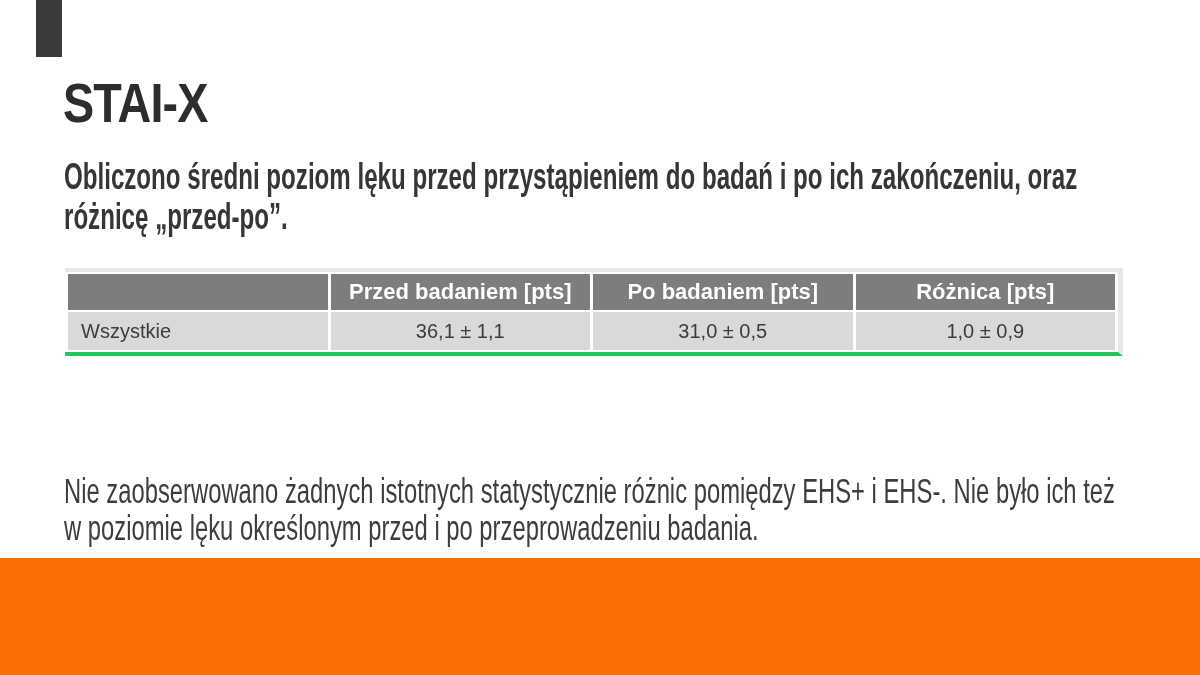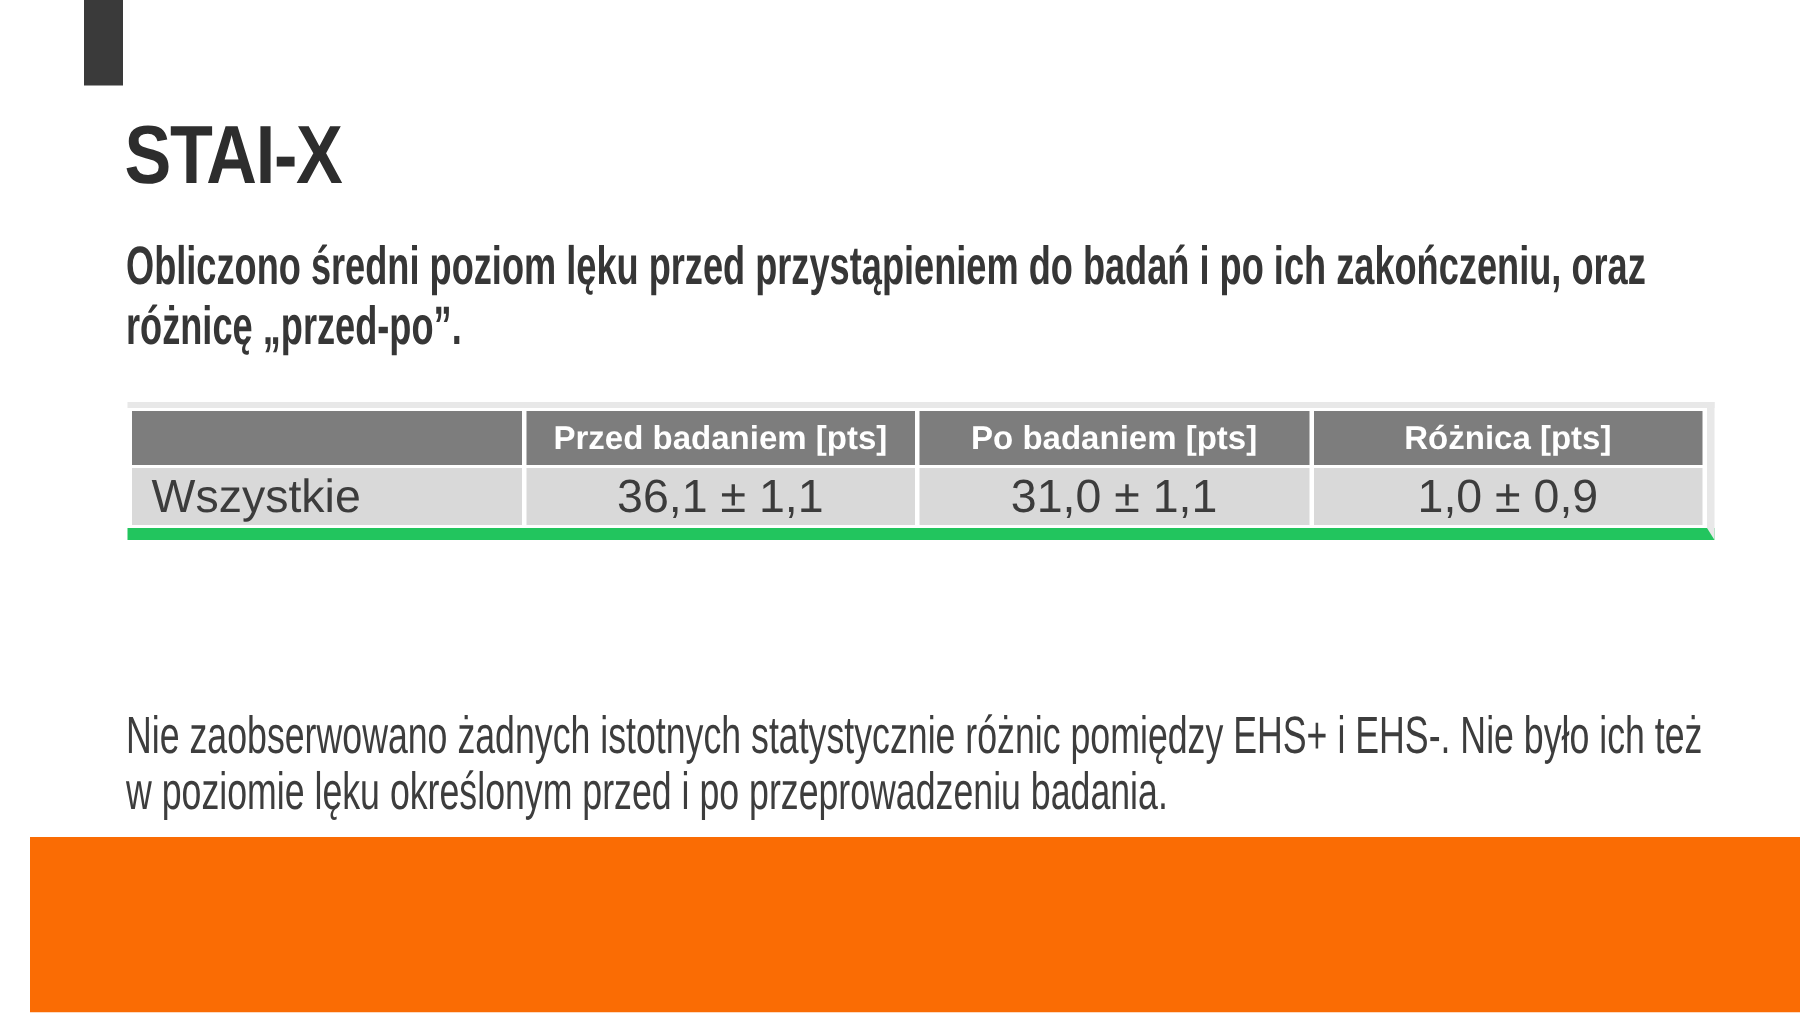--- a/index.html
+++ b/index.html
@@ -2,21 +2,21 @@
 <html lang="pl"><head>
 <meta charset="utf-8">
 <style>
   html,body{margin:0;padding:0;}
   body{
     width:1200px;height:675px;position:relative;overflow:hidden;
     background:#ffffff;
     font-family:"Liberation Sans","DejaVu Sans",sans-serif;
     -webkit-font-smoothing:antialiased;
   }
-  .slide{position:absolute;inset:0;width:1078px;height:675px;margin-left:20px;}
+  .slide{position:absolute;inset:0;width:1078px;height:675px;}
 
   
   .corner-tab{
     position:absolute;left:36px;top:0;width:26px;height:57px;
     background:#3a3a3a;
   }
 
   
   .title{
     position:absolute;left:63px;top:76px;
@@ -31,35 +31,35 @@
     font-size:36px;line-height:40px;font-weight:700;
     color:#363636;white-space:nowrap;
     transform:scaleX(0.67);transform-origin:0 0;
   }
 
   
   .table-frame{
     position:absolute;left:65px;top:268px;
     border-top:4px solid #e8e8e8;
     border-right:5px solid #e8e8e8;
-    border-bottom:8px solid #22c55e;
+    border-bottom:4px solid #22c55e;
   }
   table.stats{
     border-collapse:separate;border-spacing:3px 2px;
     table-layout:fixed;width:1053px;
   }
   table.stats th,table.stats td{
     vertical-align:middle;overflow:hidden;white-space:nowrap;
   }
   table.stats th{
     height:36px;background:#7d7d7d;color:#ffffff;
     font-size:22px;font-weight:700;text-align:center;padding:0;
   }
   table.stats td{
-    height:38px;font-size:31px;color:#3c3c3c;text-align:center;padding:0;
+    height:38px;font-size:20px;color:#3c3c3c;text-align:center;padding:0;
   }
   table.stats td.rowlabel{text-align:left;padding-left:13px;}
   table.stats tr.band-a td{background:#d9d9d9;}
   table.stats tr.band-b td{background:#efefef;}
 
   
   .footer-text{
     position:absolute;left:64px;top:472px;
     font-size:35px;line-height:37px;font-weight:400;
     color:#3d3d3d;white-space:nowrap;
@@ -99,21 +99,21 @@
           <th></th>
           <th>Przed badaniem [pts]</th>
           <th>Po badaniem [pts]</th>
           <th>Różnica [pts]</th>
         </tr>
       </thead>
       <tbody>
         <tr class="band-a">
           <td class="rowlabel">Wszystkie</td>
           <td>36,1 ± 1,1</td>
-          <td>31,0 ± 1,1</td>
+          <td>31,0 ± 0,5</td>
           <td>1,0 ± 0,9</td>
         </tr>
       </tbody>
     </table>
   </div>
 
   <div class="footer-text">
     <div>Nie zaobserwowano żadnych istotnych statystycznie różnic pomiędzy EHS+ i EHS-. Nie było ich też</div>
     <div>w poziomie lęku określonym przed i po przeprowadzeniu badania.</div>
   </div>

